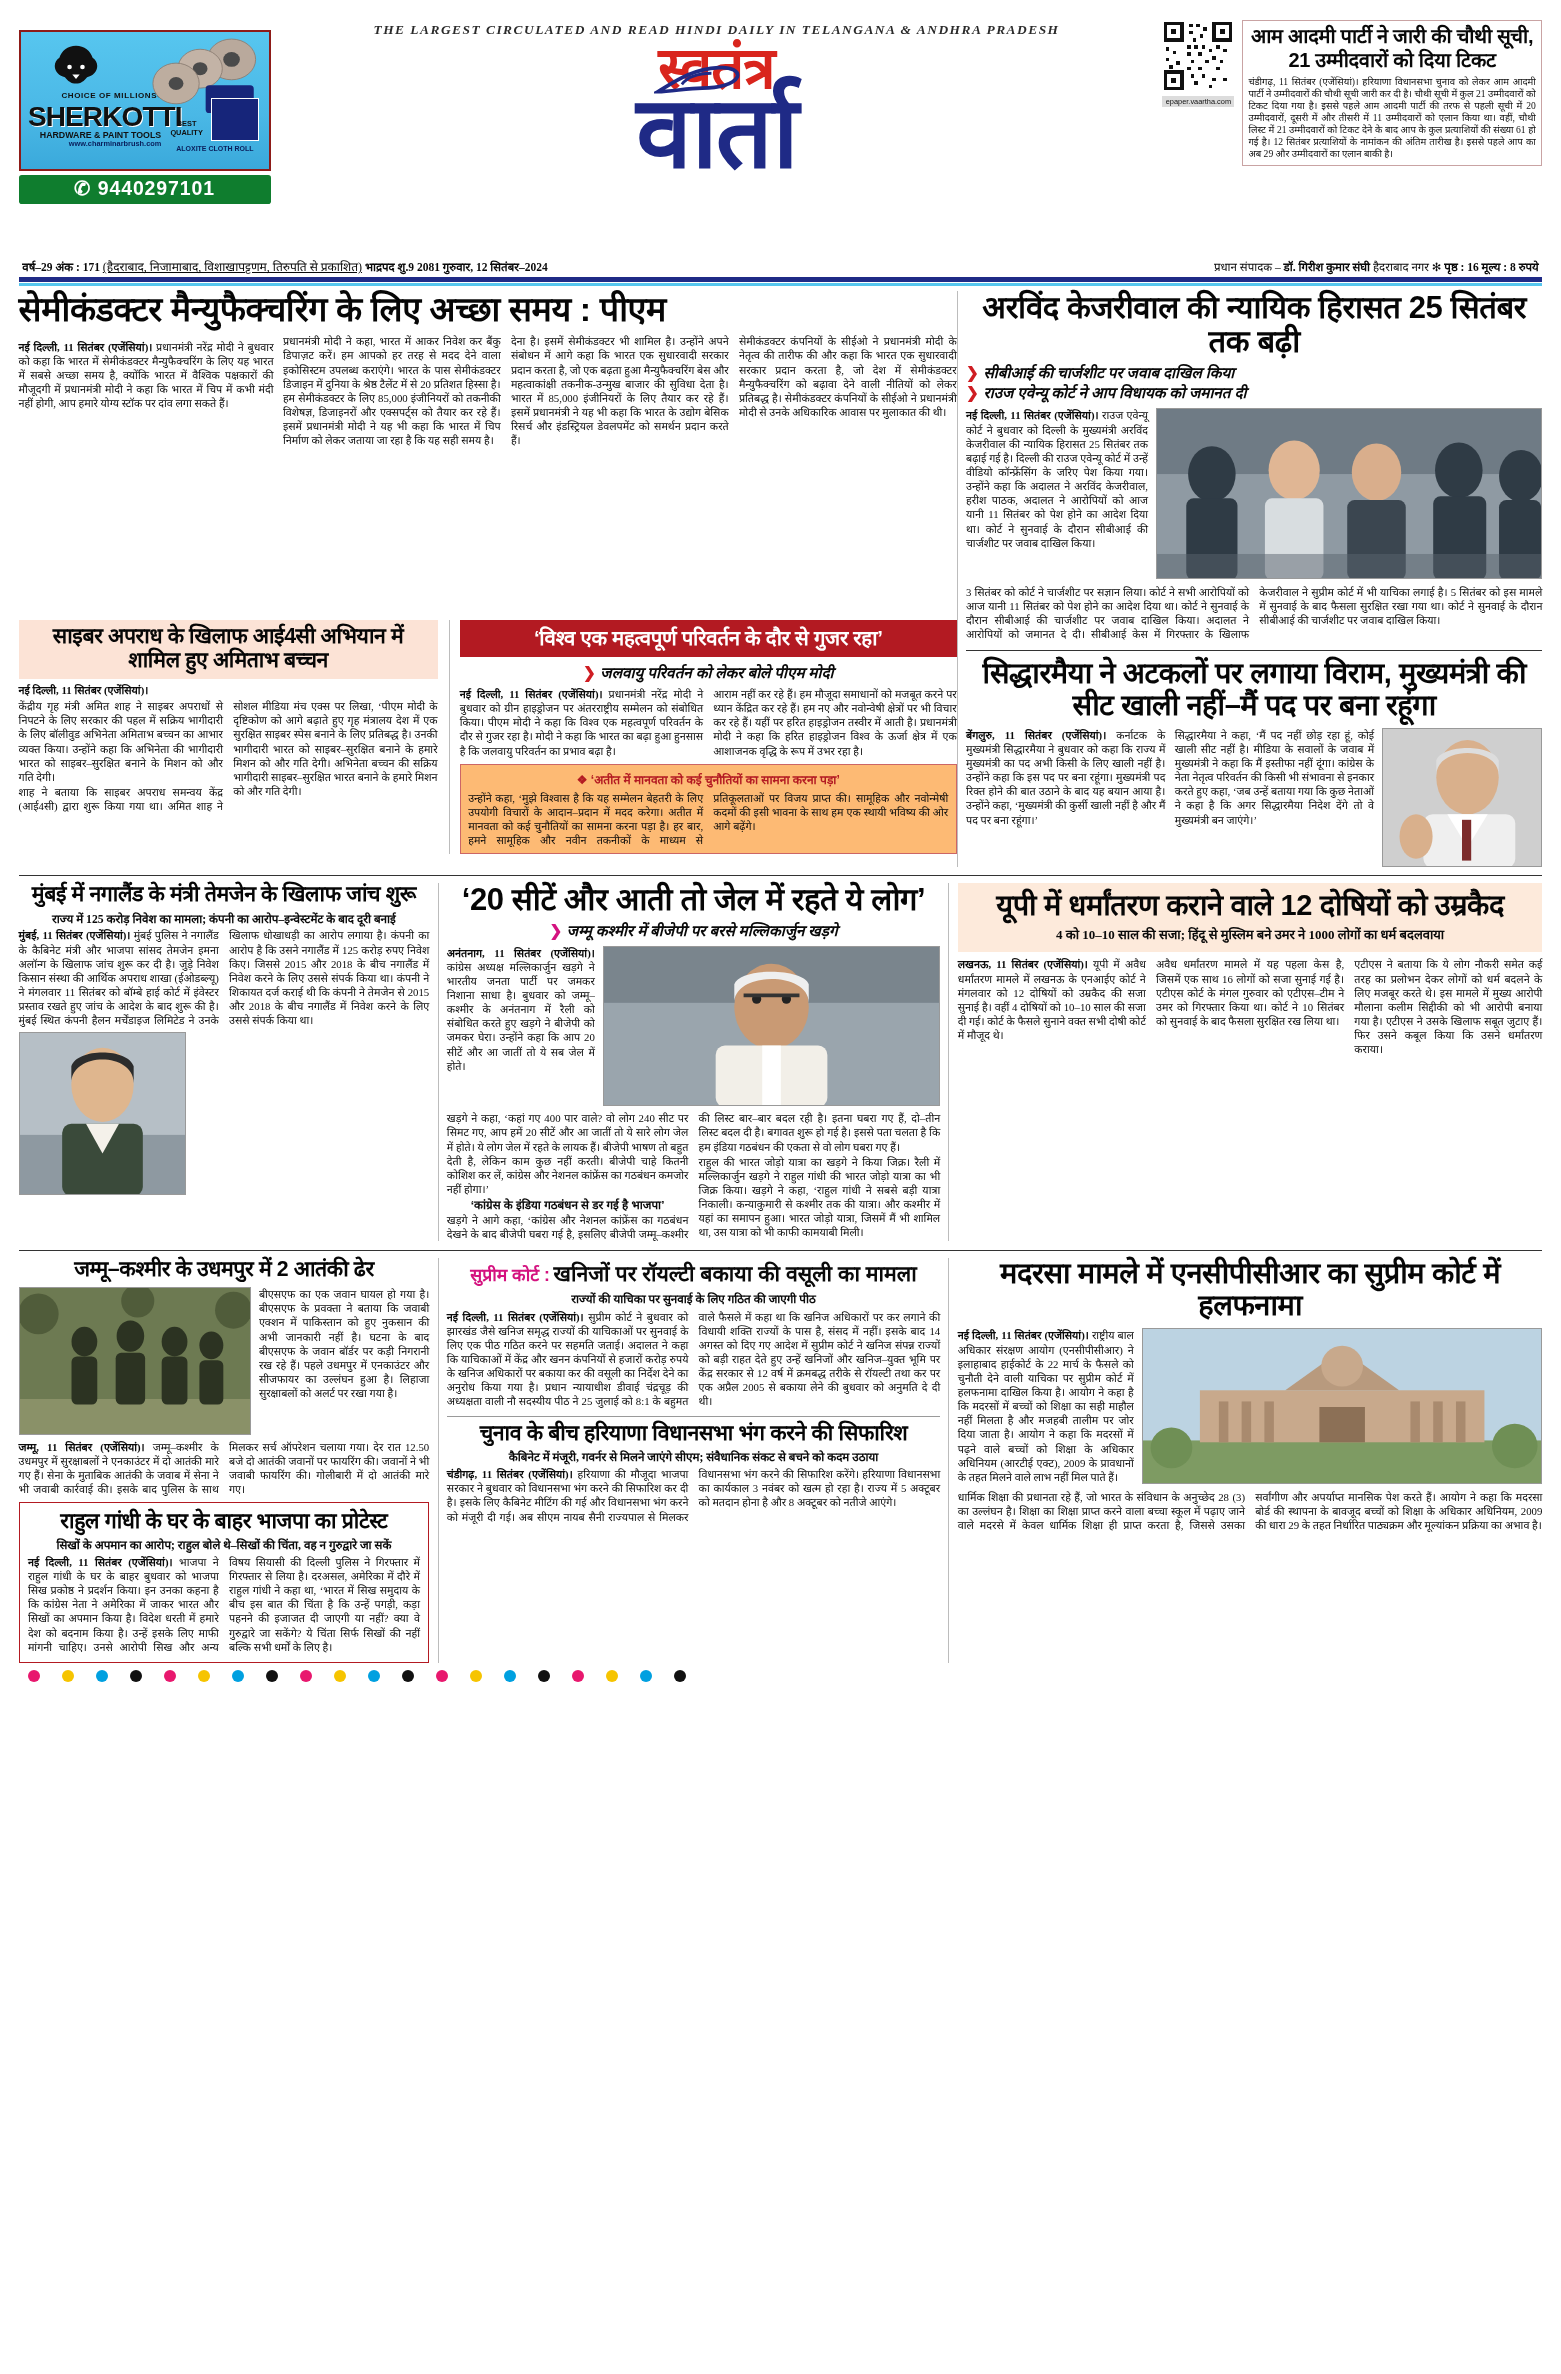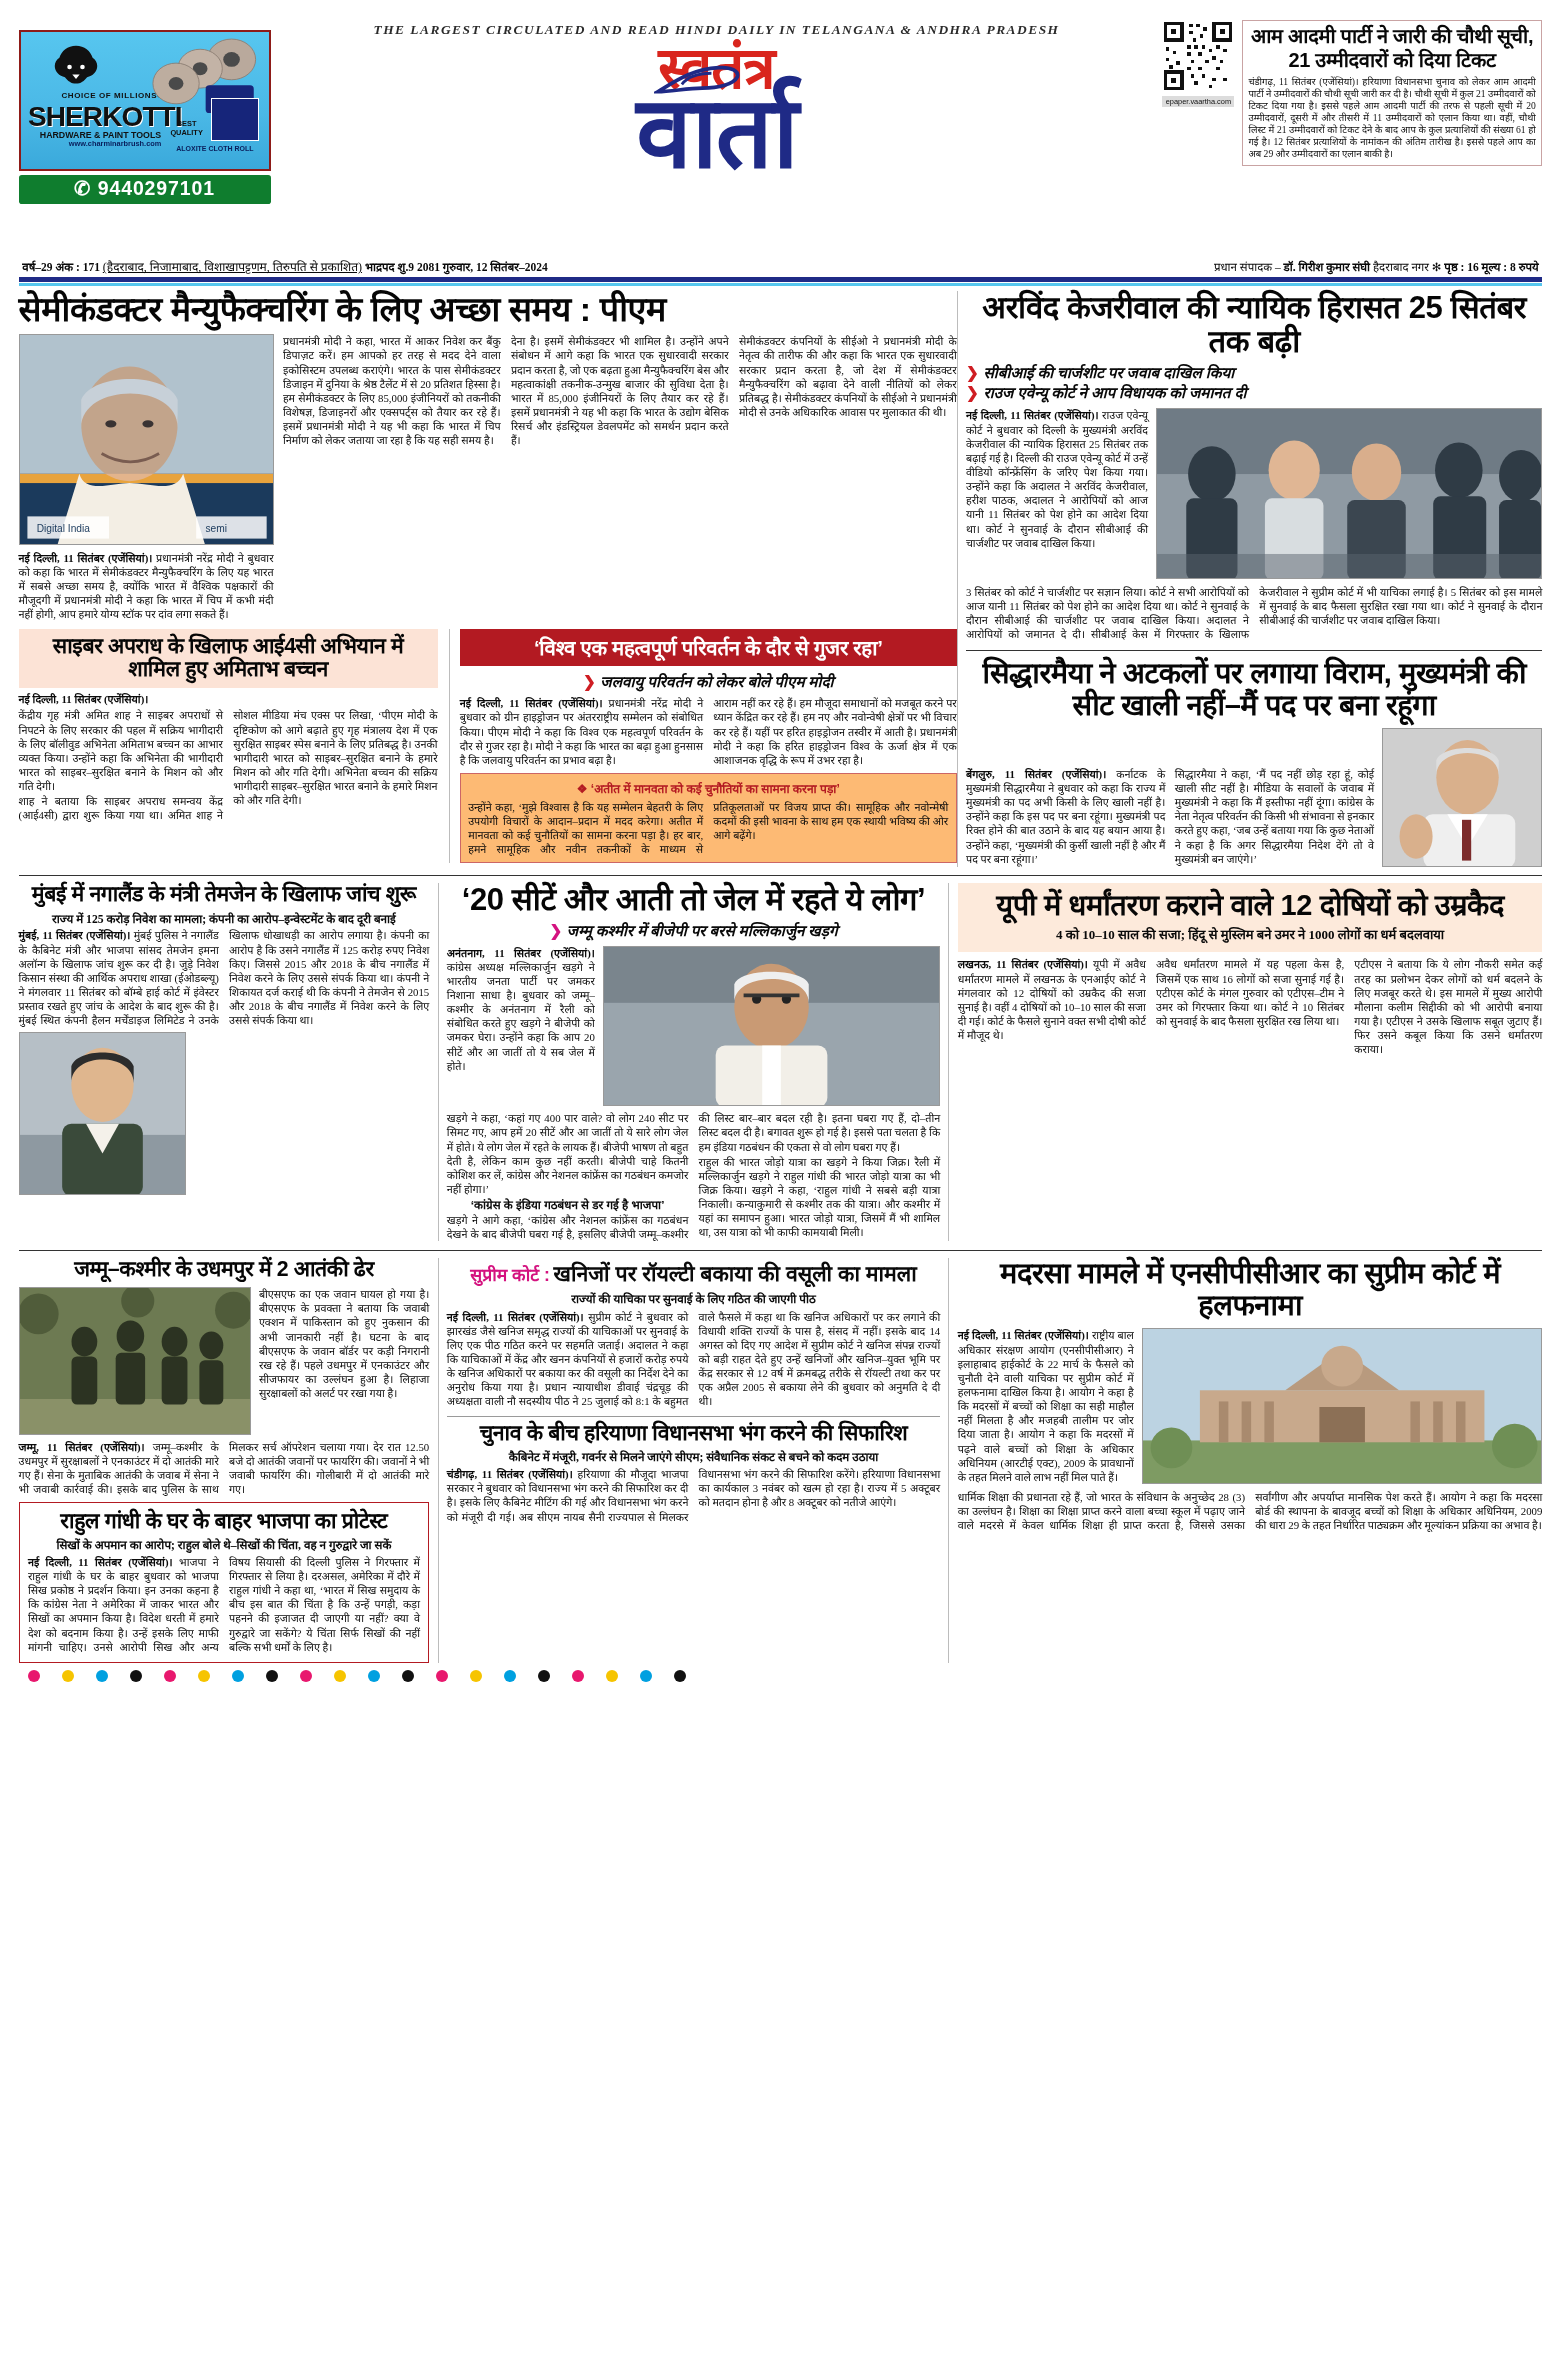--- a/index.html
+++ b/index.html
@@ -264,38 +264,20 @@
   </div>
   <div class="rulebar"></div>
   <div class="rulebar2"></div>
 
   <div class="grid">
 
     <div style="width:950px;">
       <h1 class="hl hl-xl" style="padding-bottom:5.6px;">सेमीकंडक्टर मैन्युफैक्चरिंग के लिए अच्छा समय : पीएम</h1>
       <div style="display:flex; gap:9.3px;">
         <div style="width:255px;flex:0 0 auto;">
-          <div class="photo" style="height:211px;">
-            <svg viewBox="0 0 275 228" width="255" height="211" preserveAspectRatio="none">
-              <rect width="275" height="228" fill="#cfd8dc"></rect>
-              <rect y="150" width="275" height="78" fill="#1b3a5c"></rect>
-              <rect x="0" y="150" width="275" height="10" fill="#e8a33d"></rect>
-              <ellipse cx="118" cy="96" rx="52" ry="62" fill="#e3b48c"></ellipse>
-              <path d="M66 100 C66 52, 170 50, 170 100 L170 70 C160 40, 78 40, 66 70 Z" fill="#e9e9e9"></path>
-              <ellipse cx="98" cy="96" rx="6" ry="4" fill="#3c2a20"></ellipse>
-              <ellipse cx="138" cy="96" rx="6" ry="4" fill="#3c2a20"></ellipse>
-              <path d="M88 128 C108 140, 130 140, 150 128" stroke="#8a5c44" stroke-width="3" fill="none"></path>
-              <path d="M64 150 C70 172, 100 160, 118 160 C140 160, 168 172, 176 150 L200 228 L40 228 Z" fill="#f3eee4"></path>
-              <rect x="0" y="0" width="275" height="150" fill="#2b5f8a" opacity="0.18"></rect>
-              <rect x="8" y="196" width="88" height="24" fill="#ffffff" opacity="0.85"></rect>
-              <rect x="190" y="196" width="76" height="24" fill="#ffffff" opacity="0.85"></rect>
-              <text x="18" y="213" font-size="11" font-family="Liberation Sans" fill="#1b3a5c">Digital India</text>
-              <text x="200" y="213" font-size="11" font-family="Liberation Sans" fill="#1b3a5c">semi</text>
-            </svg>
-          </div>
           <div class="body-txt" style="margin-top:5.6px;">
             <b>नई दिल्ली, 11 सितंबर (एजेंसियां)।</b>
             <span>प्रधानमंत्री नरेंद्र मोदी ने बुधवार को कहा कि भारत में सेमीकंडक्टर मैन्युफैक्चरिंग के लिए यह भारत में सबसे अच्छा समय है, क्योंकि भारत में वैश्विक पक्षकारों की मौजूदगी में प्रधानमंत्री मोदी ने कहा कि भारत में चिप में कभी मंदी नहीं होगी, आप हमारे योग्य स्टॉक पर दांव लगा सकते हैं।</span>
           </div>
         </div>
         <div class="body-txt c3" style="flex:1 1 auto;height:278px;">
           <p>प्रधानमंत्री मोदी ने कहा, भारत में आकर निवेश कर बैंकु डिपाज़ट करें। हम आपको हर तरह से मदद देने वाला इकोसिस्टम उपलब्ध कराएंगे। भारत के पास सेमीकंडक्टर डिजाइन में दुनिया के श्रेष्ठ टैलेंट में से 20 प्रतिशत हिस्सा है। हम सेमीकंडक्टर के लिए 85,000 इंजीनियरों को तकनीकी विशेषज्ञ, डिजाइनरों और एक्सपर्ट्स को तैयार कर रहे हैं। इसमें प्रधानमंत्री मोदी ने यह भी कहा कि भारत में चिप निर्माण को लेकर जताया जा रहा है कि यह सही समय है।</p>
           <p>देना है। इसमें सेमीकंडक्टर भी शामिल है। उन्होंने अपने संबोधन में आगे कहा कि भारत एक सुधारवादी सरकार प्रदान करता है, जो एक बढ़ता हुआ मैन्युफैक्चरिंग बेस और महत्वाकांक्षी तकनीक-उन्मुख बाजार की सुविधा देता है। भारत में 85,000 इंजीनियरों के लिए तैयार कर रहे हैं। इसमें प्रधानमंत्री ने यह भी कहा कि भारत के उद्योग बेसिक रिसर्च और इंडस्ट्रियल डेवलपमेंट को समर्थन प्रदान करते हैं।</p>
           <p>सेमीकंडक्टर कंपनियों के सीईओ ने प्रधानमंत्री मोदी के नेतृत्व की तारीफ की और कहा कि भारत एक सुधारवादी सरकार प्रदान करता है, जो देश में सेमीकंडक्टर मैन्युफैक्चरिंग को बढ़ावा देने वाली नीतियों को लेकर प्रतिबद्ध है। सेमीकंडक्टर कंपनियों के सीईओ ने प्रधानमंत्री मोदी से उनके अधिकारिक आवास पर मुलाकात की थी।</p>
         </div>
@@ -372,21 +354,21 @@
           </div>
         </div>
       </div>
       <div class="body-txt c2" style="margin-top:5.6px;">
         <p>3 सितंबर को कोर्ट ने चार्जशीट पर सज्ञान लिया। कोर्ट ने सभी आरोपियों को आज यानी 11 सितंबर को पेश होने का आदेश दिया था। कोर्ट ने सुनवाई के दौरान सीबीआई की चार्जशीट पर जवाब दाखिल किया। अदालत ने आरोपियों को जमानत दे दी। सीबीआई केस में गिरफ्तार के खिलाफ केजरीवाल ने सुप्रीम कोर्ट में भी याचिका लगाई है। 5 सितंबर को इस मामले में सुनवाई के बाद फैसला सुरक्षित रखा गया था। कोर्ट ने सुनवाई के दौरान सीबीआई की चार्जशीट पर जवाब दाखिल किया।</p>
       </div>
 
       <div class="sec-div"></div>
 
       <h1 class="hl hl-md center">सिद्धारमैया ने अटकलों पर लगाया विराम, मुख्यमंत्री की सीट खाली नहीं–मैं पद पर बना रहूंगा</h1>
-      <div style="display:flex;gap:8.3px;margin-top:5.6px;align-items:flex-end;">
+      <div style="display:flex;gap:8.3px;margin-top:5.6px;">
         <div class="body-txt" style="flex:1 1 auto;column-count:2;column-gap:9.3px;">
           <p><b>बेंगलुरु, 11 सितंबर (एजेंसियां)।</b> <span>कर्नाटक के मुख्यमंत्री सिद्धारमैया ने बुधवार को कहा कि राज्य में मुख्यमंत्री का पद अभी किसी के लिए खाली नहीं है। उन्होंने कहा कि इस पद पर बना रहूंगा। मुख्यमंत्री पद रिक्त होने की बात उठाने के बाद यह बयान आया है। उन्होंने कहा, ‘मुख्यमंत्री की कुर्सी खाली नहीं है और मैं पद पर बना रहूंगा।’</span></p>
           <p>सिद्धारमैया ने कहा, ‘मैं पद नहीं छोड़ रहा हूं, कोई खाली सीट नहीं है। मीडिया के सवालों के जवाब में मुख्यमंत्री ने कहा कि मैं इस्तीफा नहीं दूंगा। कांग्रेस के नेता नेतृत्व परिवर्तन की किसी भी संभावना से इनकार करते हुए कहा, ‘जब उन्हें बताया गया कि कुछ नेताओं ने कहा है कि अगर सिद्धारमैया निदेश देंगे तो वे मुख्यमंत्री बन जाएंगे।’</p>
         </div>
         <div style="width:160px;flex:0 0 auto;">
           <div class="photo" style="height:139px;">
             <svg viewBox="0 0 172 150" width="100%" height="139" preserveAspectRatio="none">
               <rect width="172" height="150" fill="#cfcfcf"></rect>
               <ellipse cx="92" cy="52" rx="34" ry="40" fill="#d9b08c"></ellipse>
               <path d="M58 50 C58 18, 126 18, 126 50 L126 34 C120 16, 64 16, 58 34 Z" fill="#dddddd"></path>

